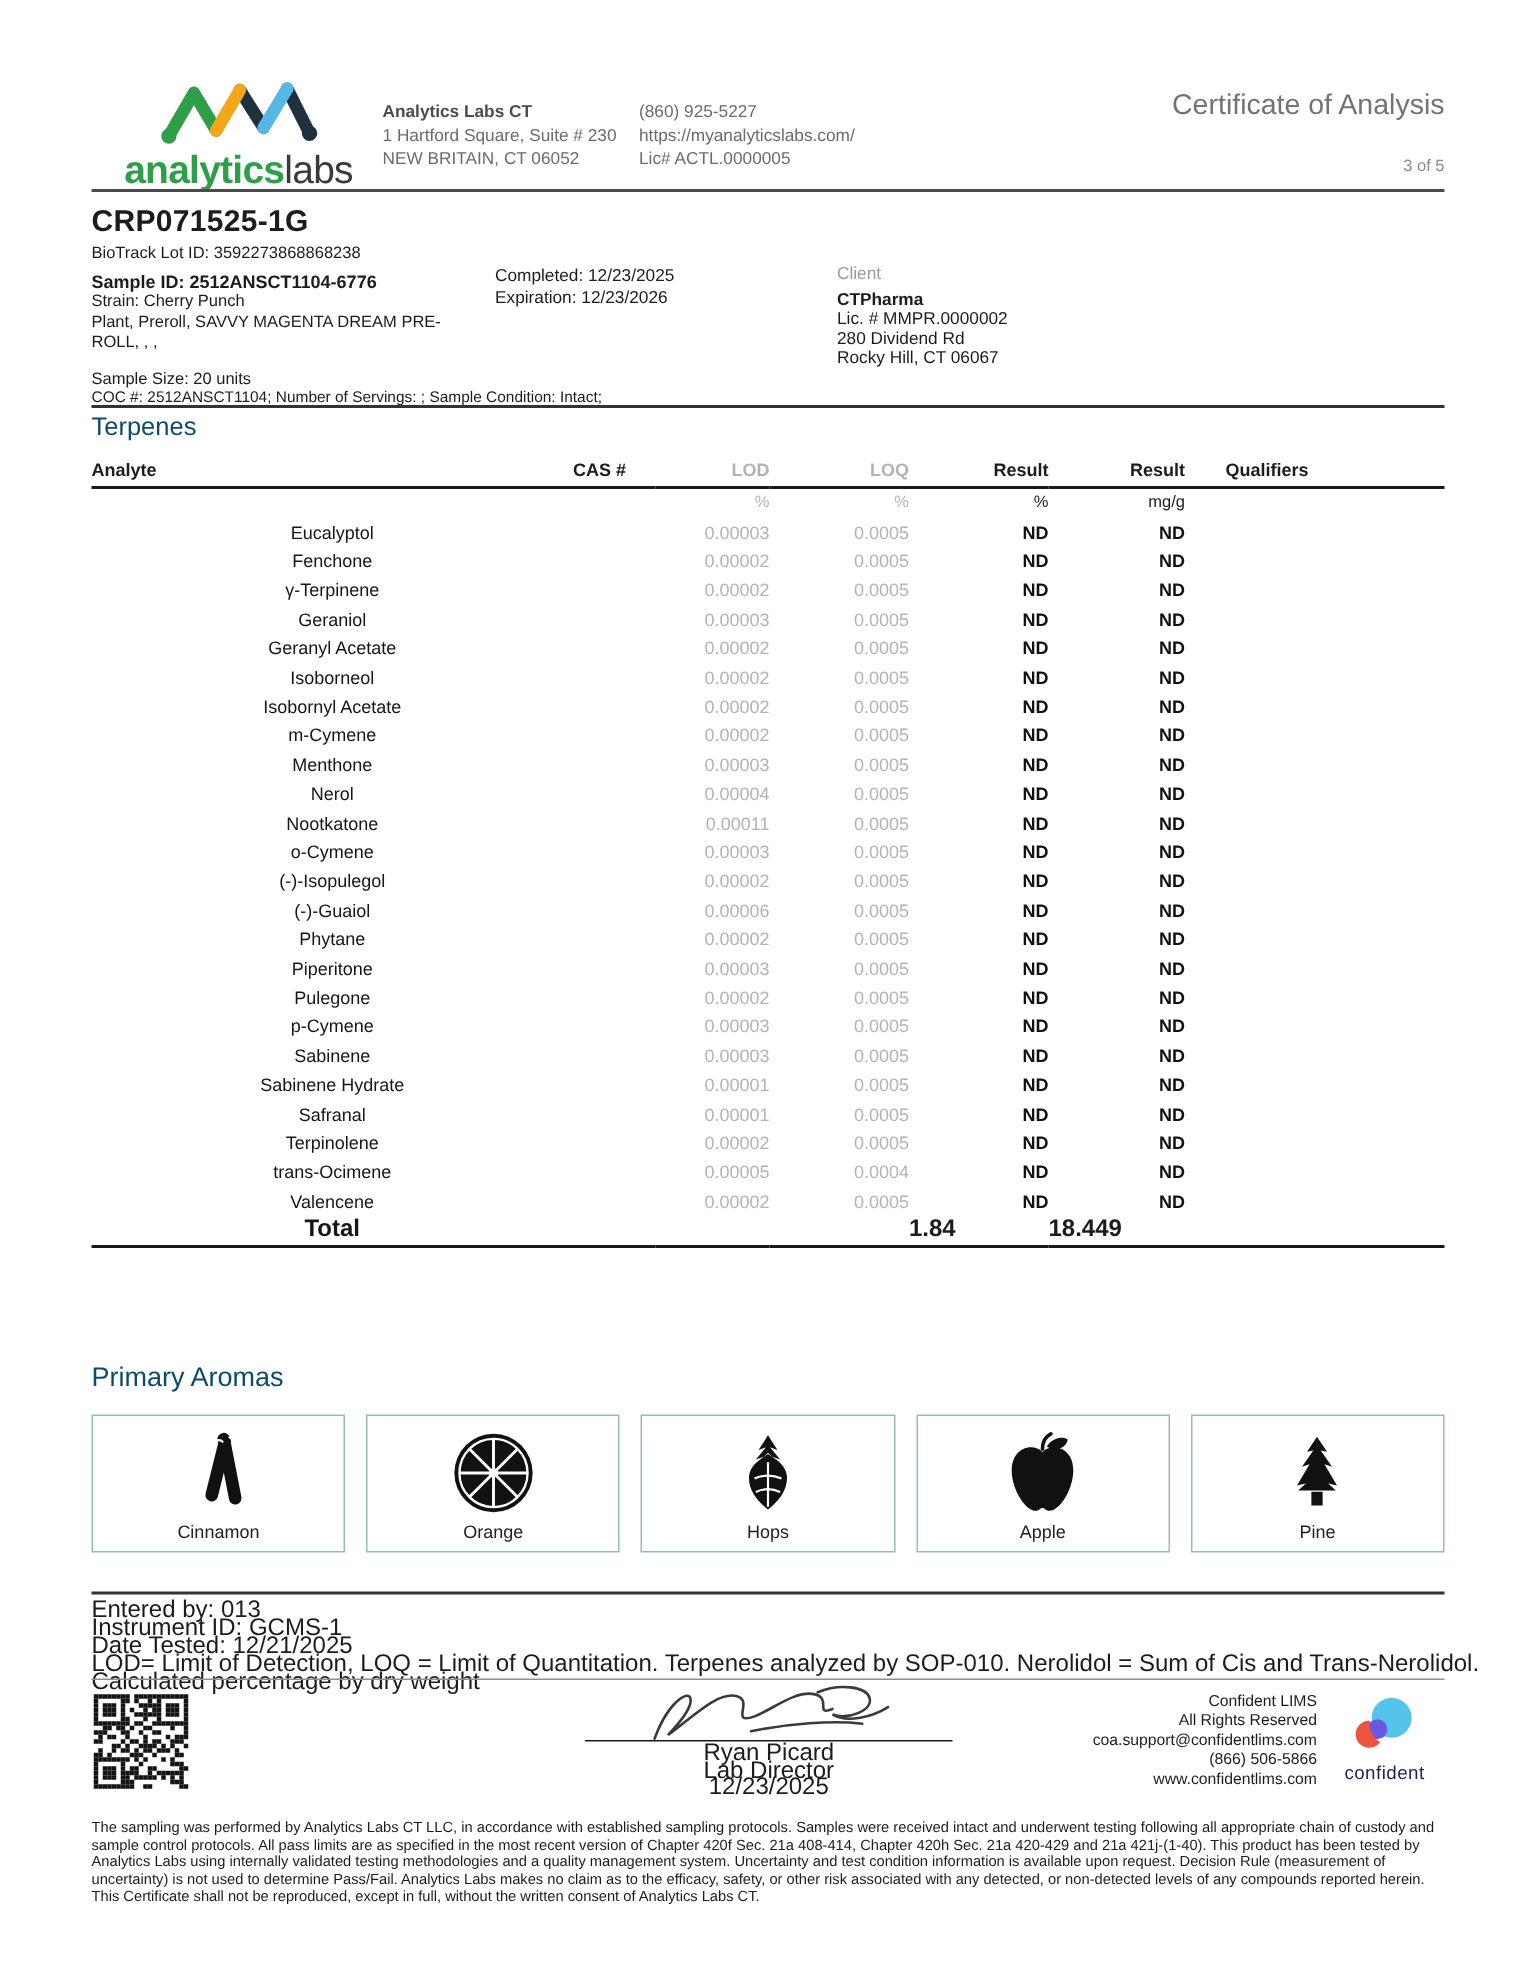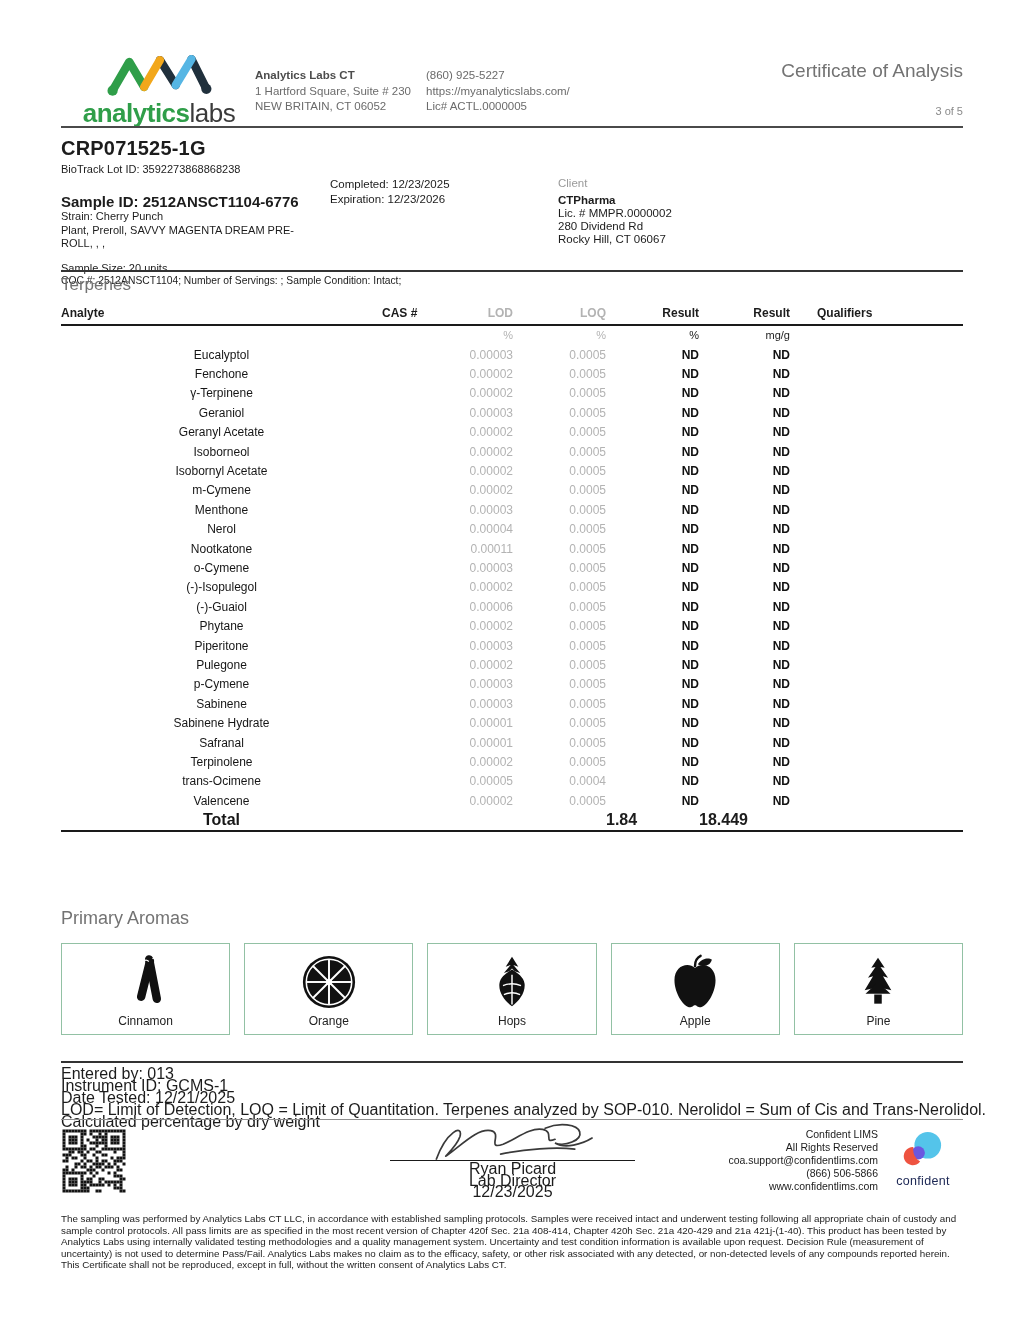--- a/index.html
+++ b/index.html
@@ -19,32 +19,32 @@
   .hdr-col2 { left:426px; width:180px; }
   .doc-title { position:absolute; right:61px; top:60px; font-size:19px; color:#737373; }
   .page-num { position:absolute; right:61px; top:105px; font-size:11px; color:#8a8a8a; }
   .hline { position:absolute; left:61px; right:61px; background:#4a4a4a; }
   .hline.h1 { top:126px; height:2px; }
 
   
   .sample-left { position:absolute; left:61px; top:137px; width:270px; }
   .crp { font-size:20px; font-weight:700; letter-spacing:0.2px; }
   .biotrack { font-size:11px; margin-top:3px; }
-  .sid { font-size:15px; font-weight:700; margin-top:18px; }
+  .sid { font-size:12px; font-weight:700; margin-top:6px; }
   .sline { font-size:11px; line-height:13.5px; }
   .ssize { font-size:11px; margin-top:11px; }
   .coc { font-size:10.3px; margin-top:1px; white-space:nowrap; }
   .sample-mid { position:absolute; left:330px; top:177px; font-size:11.5px; line-height:14.5px; }
   .sample-client { position:absolute; left:558px; top:177px; font-size:11.5px; line-height:13px; }
   .client-label { color:#9a9a9a; }
   .client-name { font-weight:700; margin-top:4px; }
 
   
   .hline.h2 { top:270px; height:1.5px; background:#333; }
-  .sec-title { position:absolute; left:61px; font-size:17px; color:#737373; }
+  .sec-title { position:absolute; left:61px; font-size:17px; color:#0c4a6e; }
   .sec-terp { top:275px; }
   table.terp { position:absolute; left:61px; top:306px; width:902px; border-collapse:collapse; table-layout:fixed; }
   table.terp th { font-size:12px; font-weight:700; text-align:right; padding:0 0 4px 0; }
   table.terp th.cL, table.terp td.cL { text-align:left; }
   table.terp th.gray { color:#b3b3b3; }
   table.terp thead tr.labels th { border-bottom:2px solid #1a1a1a; }
   table.terp tr.units td { font-size:11px; padding:3px 0 4px 0; text-align:right; }
   table.terp tr.units td.gray { color:#b3b3b3; }
   table.terp tbody td { font-size:12px; height:19.4px; text-align:right; white-space:nowrap; }
   table.terp td.analyte { text-align:center; color:#161616; }

